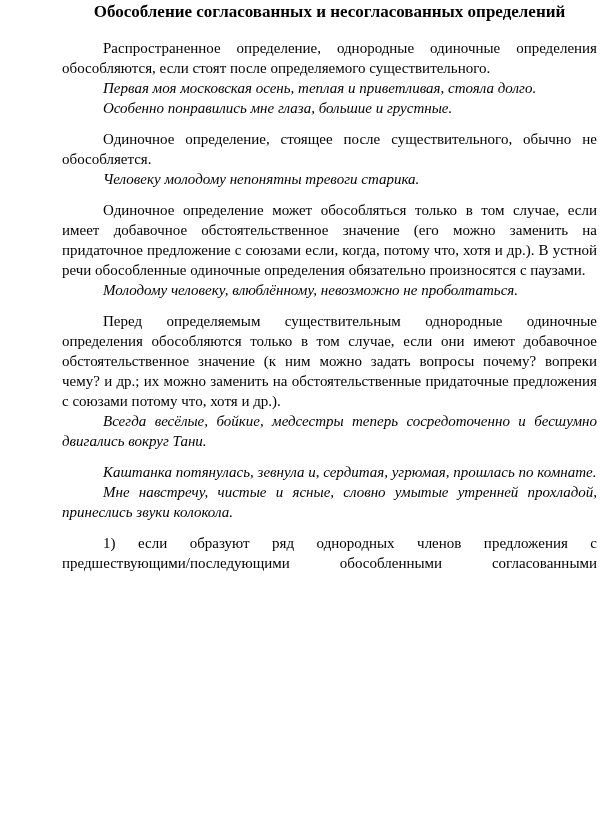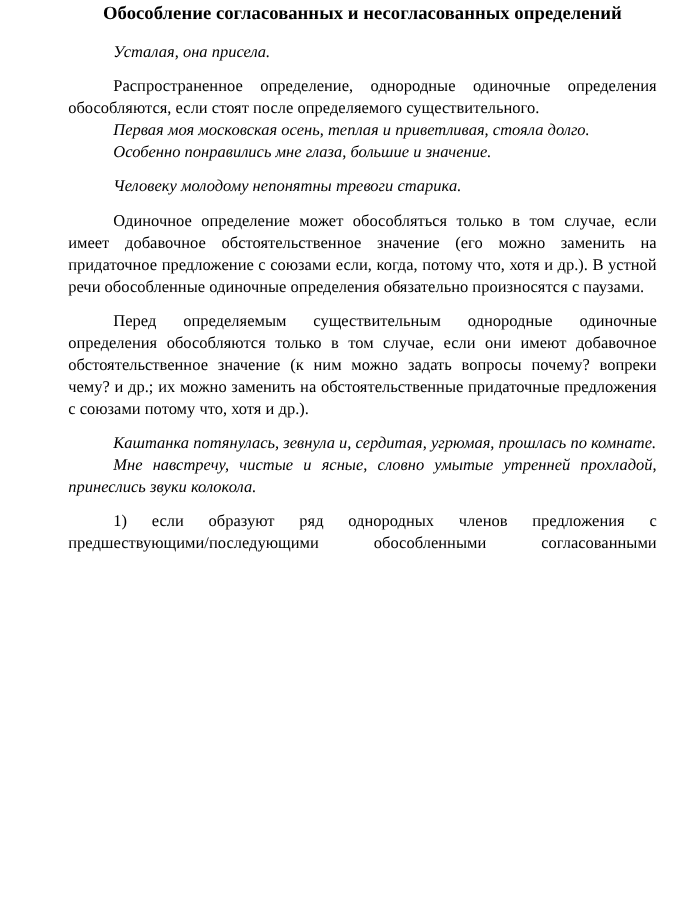--- a/index.html
+++ b/index.html
@@ -52,39 +52,41 @@
   }
 </style>
 </head>
 <body>
 
 <div class="page">
 
   <h1 class="doc-title">Обособление согласованных и несогласованных определений</h1>
 
   <div class="section">
-    <p class="line example">Усталая, она присела.</p>
   </div>
 
   <div class="section">
     <p class="line rule">Распространенное определение, однородные одиночные определения обособляются, если стоят после определяемого существительного.</p>
     <p class="line example">Первая моя московская осень, теплая и приветливая, стояла долго.</p>
-    <p class="line example">Особенно понравились мне глаза, большие и значение.</p>
+    <p class="line example">Особенно понравились мне глаза, большие и грустные.</p>
   </div>
 
   <div class="section">
+    <p class="line rule">Одиночное определение, стоящее после существительного, обычно не обособляется.</p>
     <p class="line example">Человеку молодому непонятны тревоги старика.</p>
   </div>
 
   <div class="section">
     <p class="line rule">Одиночное определение может обособляться только в том случае, если имеет добавочное обстоятельственное значение (его можно заменить на придаточное предложение с союзами если, когда, потому что, хотя и др.). В устной речи обособленные одиночные определения обязательно произносятся с паузами.</p>
+    <p class="line example">Молодому человеку, влюблённому, невозможно не проболтаться.</p>
   </div>
 
   <div class="section">
     <p class="line rule">Перед определяемым существительным однородные одиночные определения обособляются только в том случае, если они имеют добавочное обстоятельственное значение (к ним можно задать вопросы почему? вопреки чему? и др.; их можно заменить на обстоятельственные придаточные предложения с союзами потому что, хотя и др.).</p>
+    <p class="line example">Всегда весёлые, бойкие, медсестры теперь сосредоточенно и бесшумно двигались вокруг Тани.</p>
   </div>
 
   <div class="section">
     <p class="line example">Каштанка потянулась, зевнула и, сердитая, угрюмая, прошлась по комнате.</p>
     <p class="line example">Мне навстречу, чистые и ясные, словно умытые утренней прохладой, принеслись звуки колокола.</p>
   </div>
 
   <div class="section">
     <p class="line cutoff">1) если образуют ряд однородных членов предложения с предшествующими/последующими обособленными согласованными</p>
   </div>

